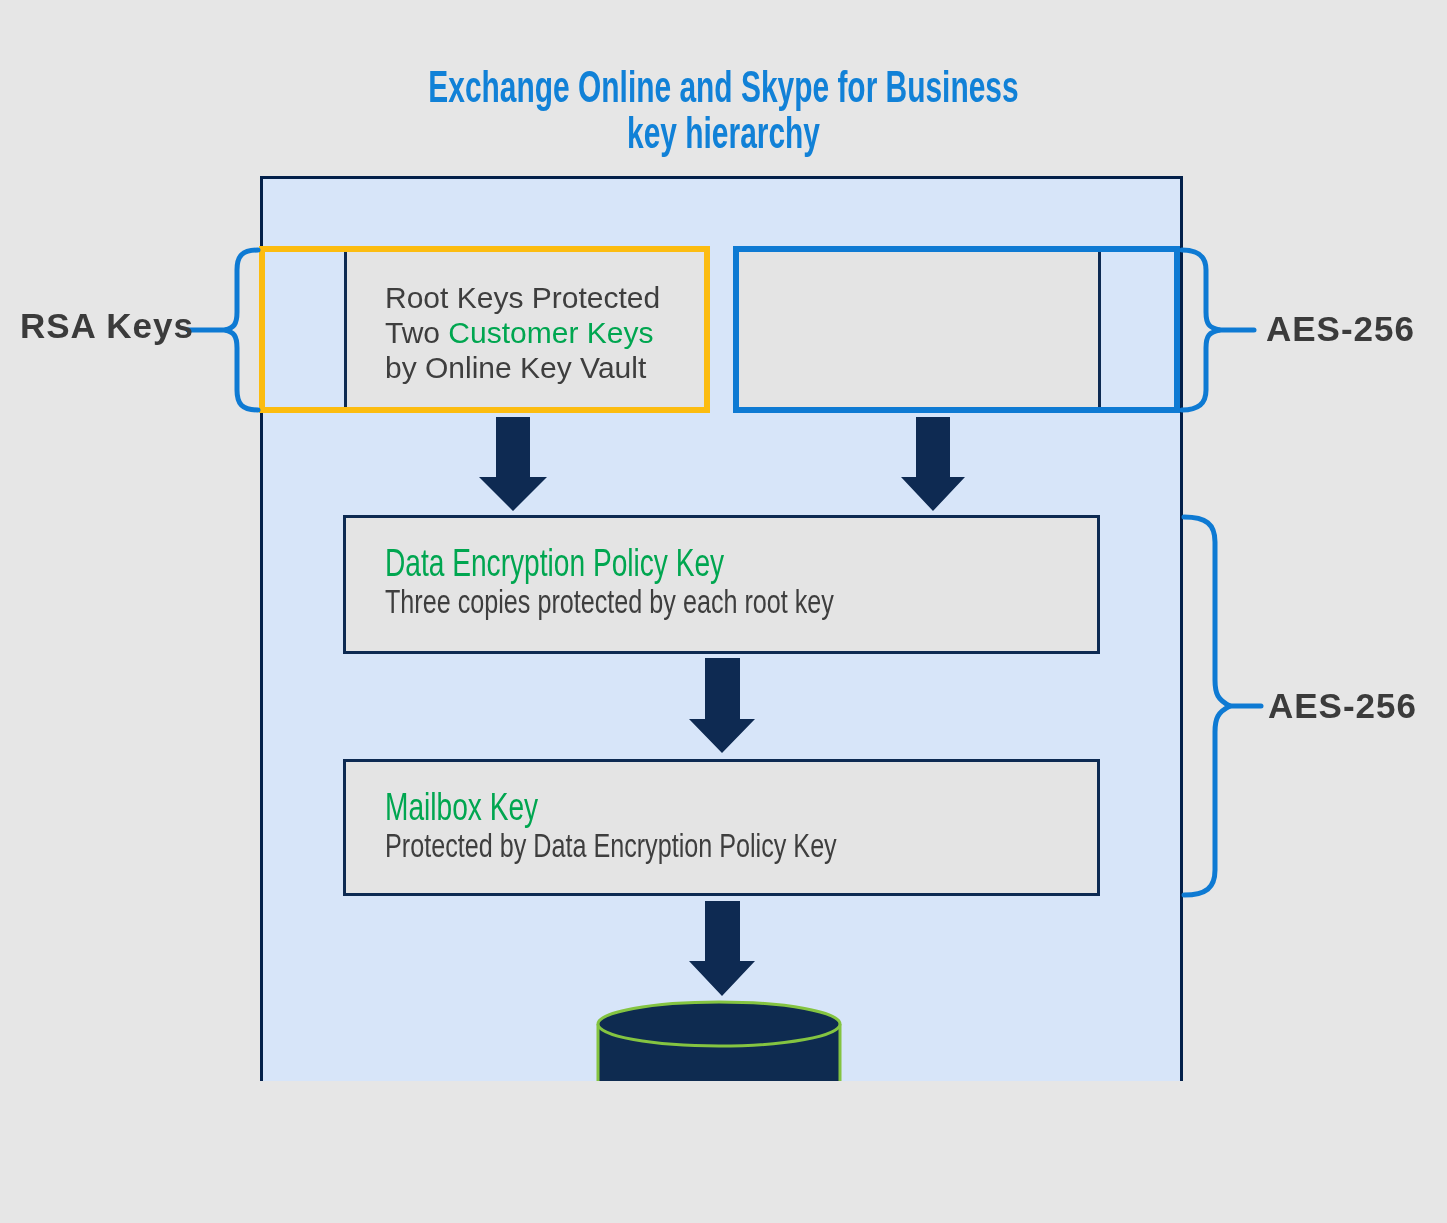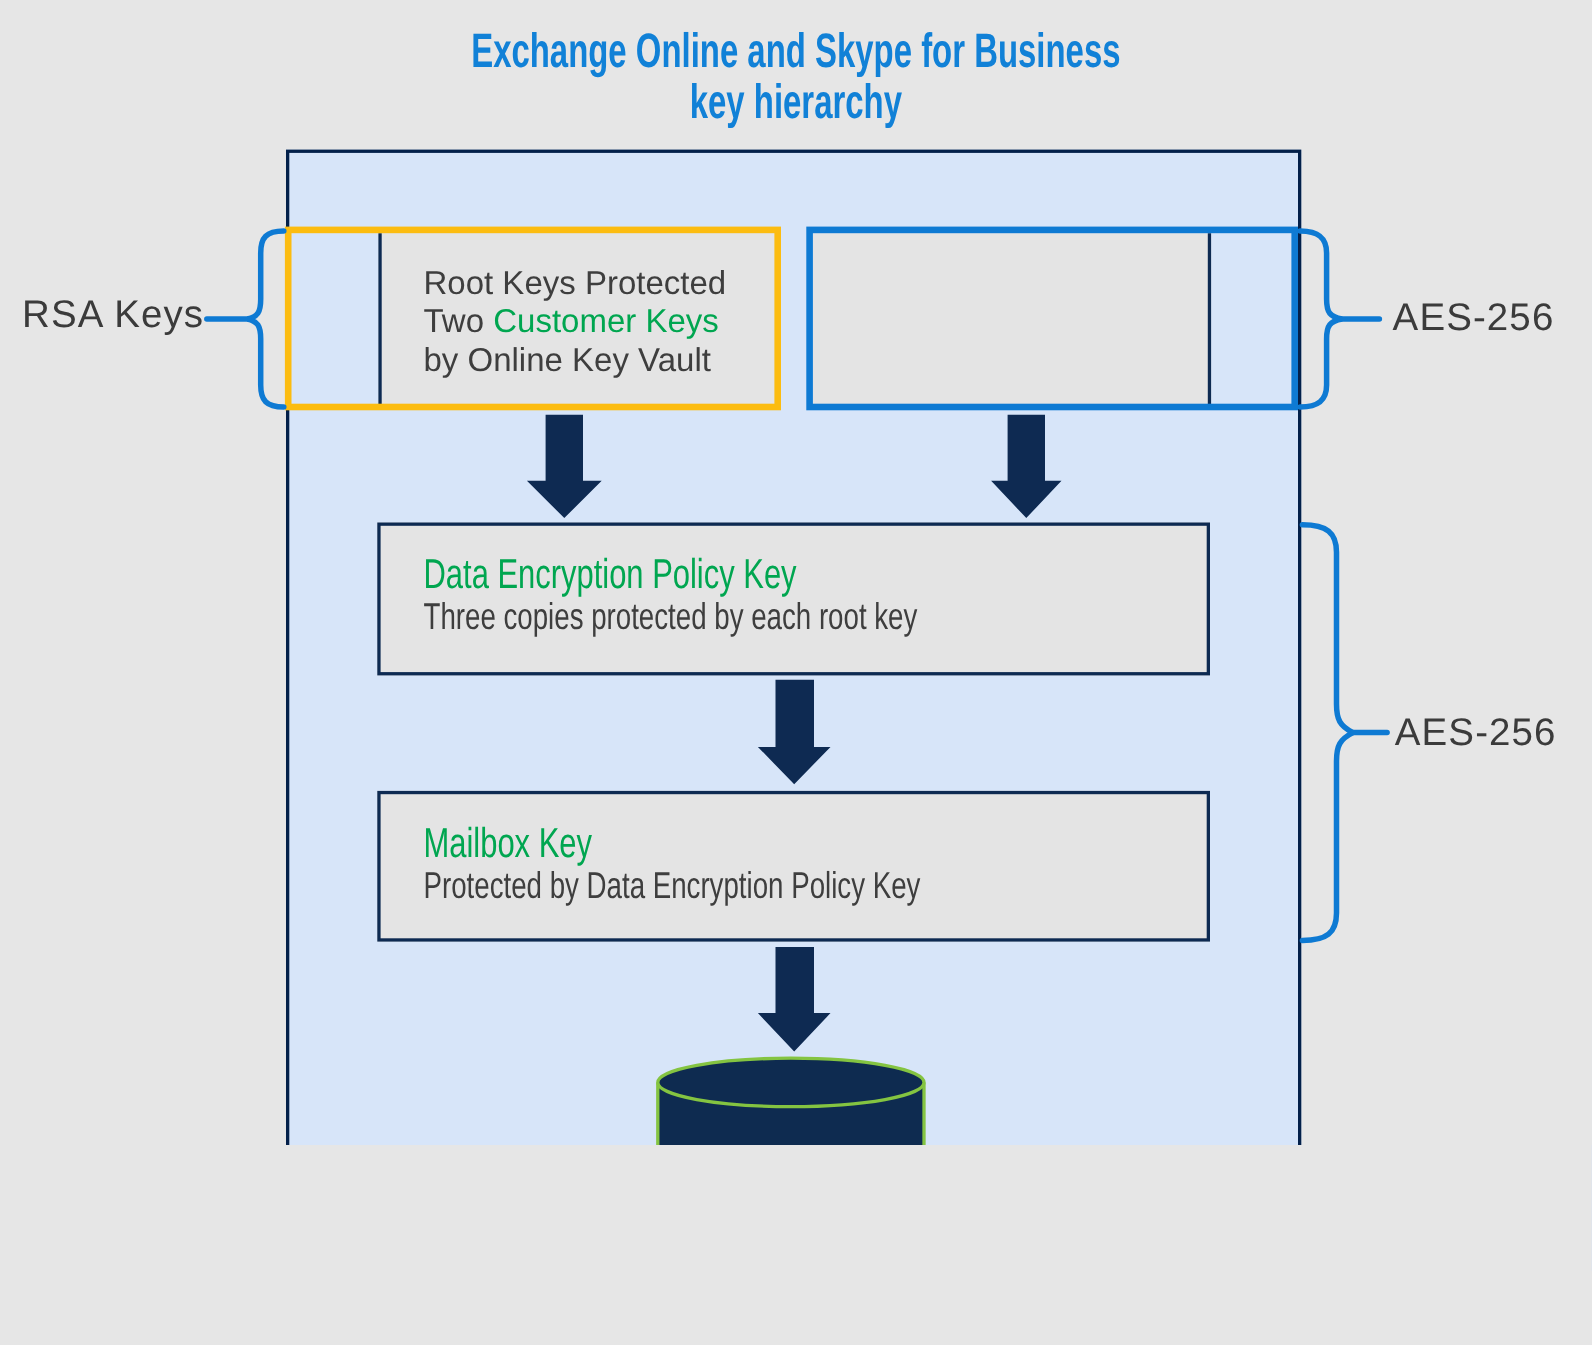--- a/index.html
+++ b/index.html
@@ -1,18 +1,18 @@
 <!DOCTYPE html>
 <html><head>
 <meta charset="utf-8">
 <style>
   html,body{margin:0;padding:0;background:#e6e6e6;}
   .canvas{
     position:relative;width:1447px;height:1041px;background:#e6e6e6;
-    font-family:"Liberation Sans","DejaVu Sans",sans-serif;overflow:hidden;
+    font-family:"Liberation Sans","DejaVu Sans",sans-serif;overflow:hidden;margin-top:40px;
   }
   .abs{position:absolute;}
   
   .title{
     left:0;top:24px;width:1447px;text-align:center;
     color:#1181d7;font-weight:bold;font-size:44px;line-height:46px;
     transform:scaleX(0.68);transform-origin:50% 0;white-space:nowrap;
   }
   
   .container{
@@ -33,21 +33,21 @@
   .boxtext{font-size:30px;line-height:35px;color:#3e3e3e;white-space:nowrap;}
   .tb-left{left:385px;top:240px;}
   .tb-right{left:777px;top:240px;}
   .green{color:#00a650;}
   .condtext{white-space:nowrap;transform:scaleX(0.74);transform-origin:0 0;color:#3e3e3e;}
   .tb-dep{left:385px;top:503px;}
   .tb-mbx{left:385px;top:747px;}
   .cond-big{font-size:38px;line-height:40px;}
   .cond-mid{font-size:34px;line-height:37px;}
   
-  .sidelabel{color:#3b3b3b;font-size:35px;line-height:36px;letter-spacing:1px;white-space:nowrap;}
+  .sidelabel{color:#3b3b3b;font-size:35px;line-height:36px;letter-spacing:1px;white-space:nowrap;font-weight:bold;}
   .lbl-rsa{left:20px;top:268px;}
   .lbl-aes-top{left:1266px;top:271px;}
   .lbl-aes-bot{left:1268px;top:648px;}
   
   .cyl-label{left:598px;top:1036px;width:242px;text-align:center;color:#ffffff;font-size:30px;}
   svg.overlay{position:absolute;left:0;top:0;pointer-events:none;}
 </style>
 </head>
 <body>
 

